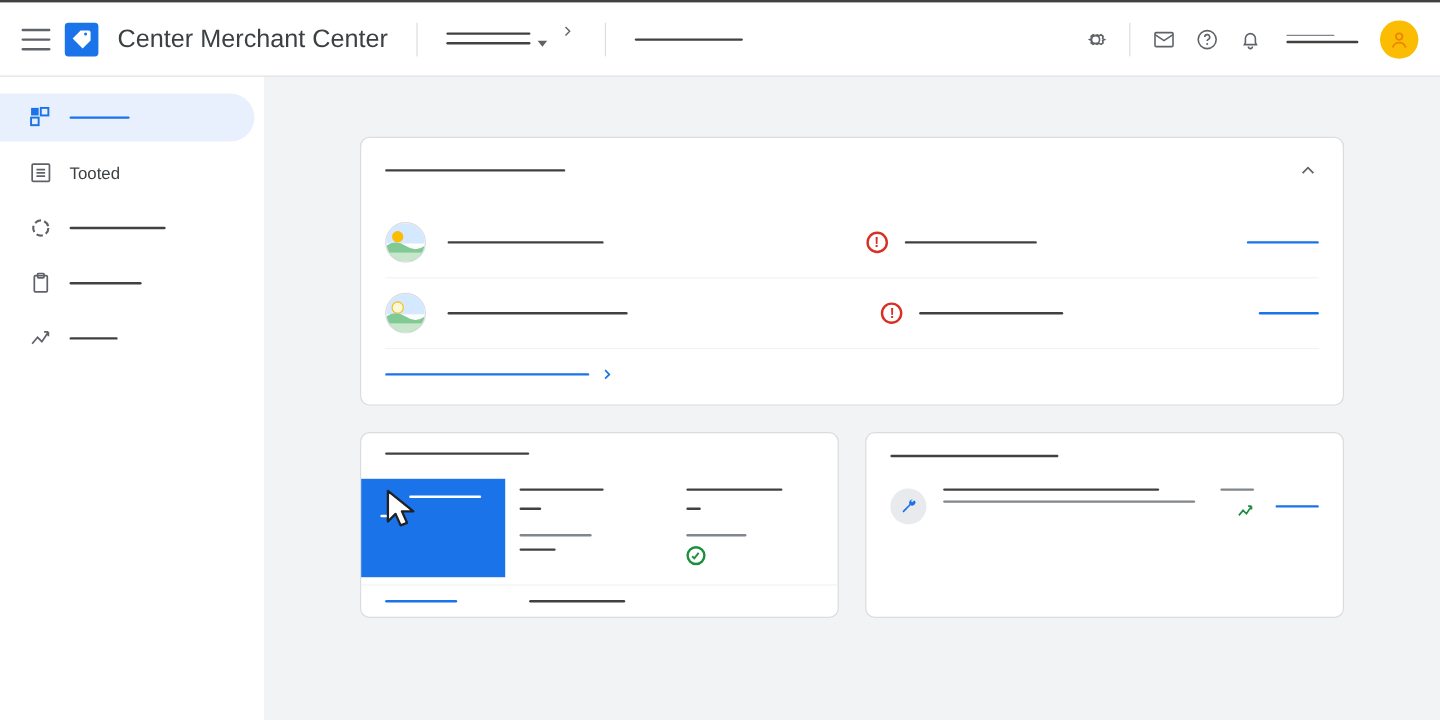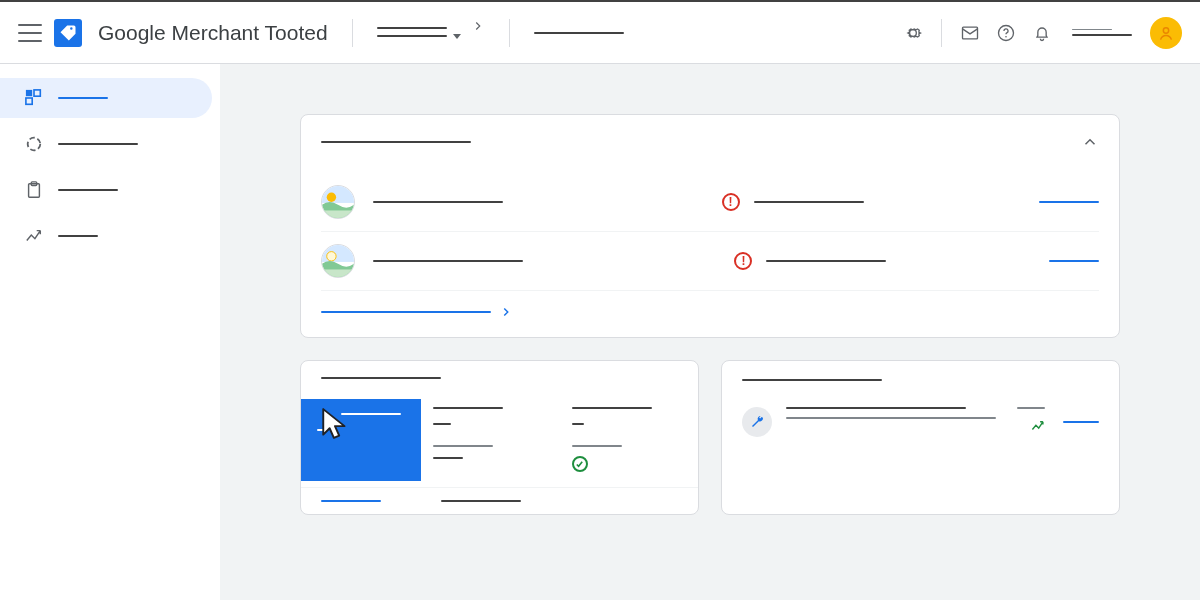--- a/index.html
+++ b/index.html
@@ -54,21 +54,21 @@
   <div class="hamburger">
     <span></span>
       <span></span>
       <span></span>
   </div>
   <div class="logo-tag">
     <svg viewBox="0 0 24 24">
         <path fill="#fff" d="M17 3h-6L3 11l10 10 8-8V5a2 2 0 0 0-2-2zm-1 5a1.5 1.5 0 1 1 0-3 1.5 1.5 0 0 1 0 3z"></path>
       </svg>
   </div>
-  <div class="app-title">Google Merchant Tooted</div>
+  <div class="app-title">Center Merchant Center</div>
   <div class="vdiv"></div>
   <div class="acct-sel">
     <div style="display:flex;flex-direction:column;gap:5px">
       <div class="ph-line" style="width:70px"></div>
       <div style="display:flex;align-items:center;gap:6px">
         <div class="ph-line" style="width:70px"></div>
         <div class="chev-down"></div>
       </div>
     </div>
     <svg width="14" height="14" viewBox="0 0 24 24" style="margin-left:4px;margin-top:-14px">
@@ -121,20 +121,31 @@
   <div class="sidebar">
     <div class="nav-item active">
       <div class="nav-icon">
         <svg viewBox="0 0 20 20" width="18" height="18">
             <rect x="1" y="1" width="7" height="7" fill="#1a73e8"></rect>
             <rect x="10" y="1" width="7" height="7" fill="none" stroke="#1a73e8" stroke-width="1.8"></rect>
             <rect x="1" y="10" width="7" height="7" fill="none" stroke="#1a73e8" stroke-width="1.8"></rect>
           </svg>
       </div>
       <div class="ph-line blue" style="width:50px"></div>
+    </div>
+    <div class="nav-item">
+      <div class="nav-icon">
+        <svg viewBox="0 0 20 20" width="18" height="18">
+            <rect x="2" y="2" width="16" height="16" rx="1" fill="none" stroke="#5f6368" stroke-width="1.6"></rect>
+            <line x1="6" y1="7" x2="14" y2="7" stroke="#5f6368" stroke-width="1.6"></line>
+            <line x1="6" y1="10" x2="14" y2="10" stroke="#5f6368" stroke-width="1.6"></line>
+            <line x1="6" y1="13" x2="14" y2="13" stroke="#5f6368" stroke-width="1.6"></line>
+          </svg>
+      </div>
+      <span style="font-size:14px;color:#3c4043">Tooted</span>
     </div>
     <div class="nav-item">
       <div class="nav-icon">
         <svg viewBox="0 0 20 20" width="18" height="18">
             <circle cx="10" cy="10" r="7" fill="none" stroke="#5f6368" stroke-width="2" stroke-dasharray="6 3"></circle>
           </svg>
       </div>
       <div class="ph-line" style="width:80px"></div>
     </div>
     <div class="nav-item">

